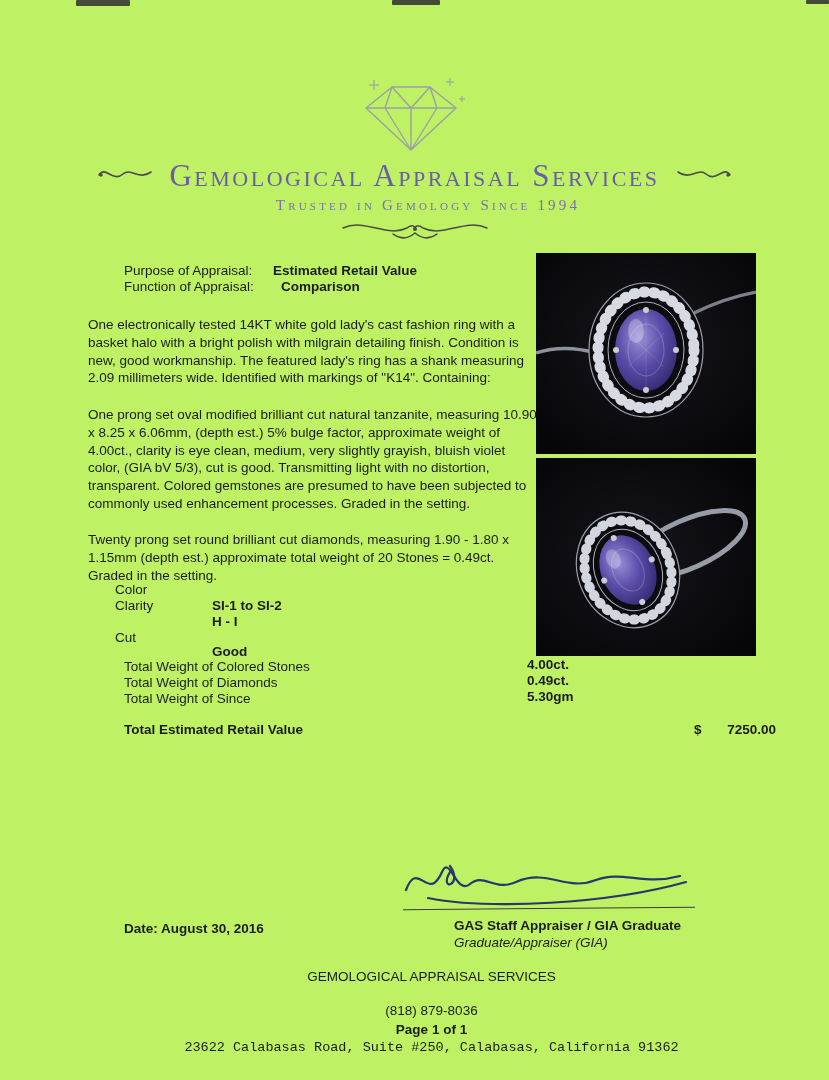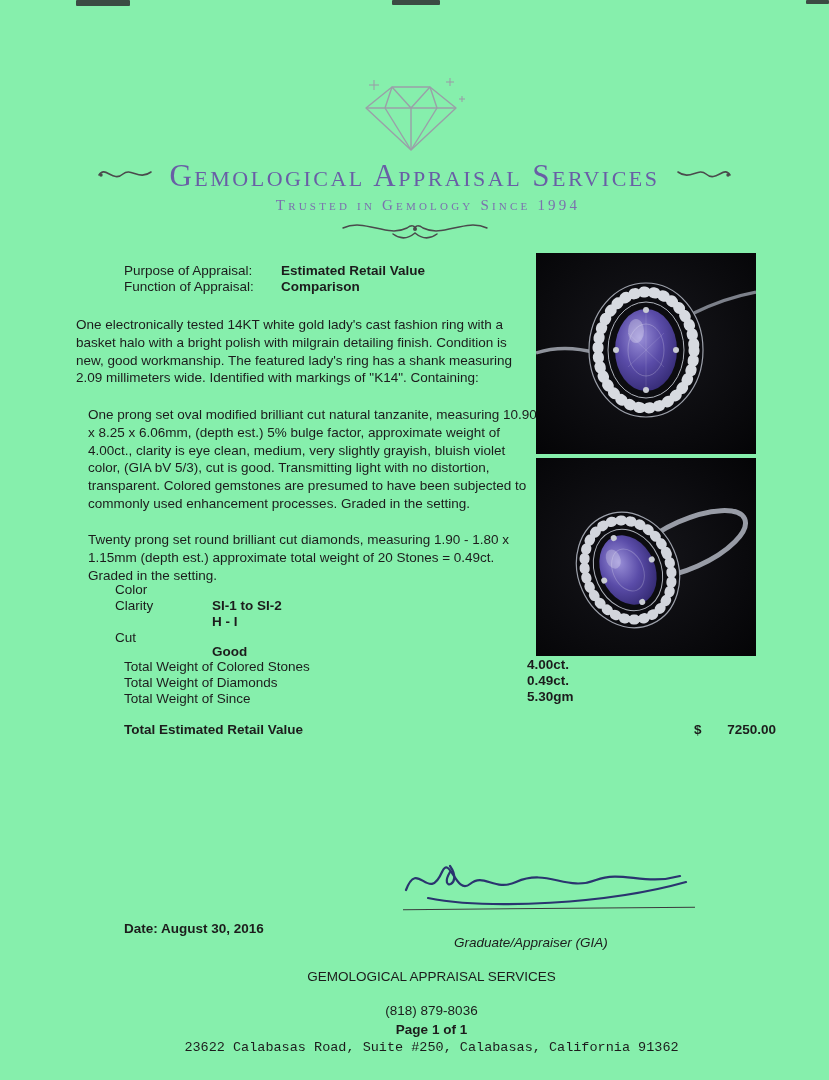--- a/index.html
+++ b/index.html
@@ -1,18 +1,18 @@
 <!DOCTYPE html>
 <html><head>
 <meta charset="utf-8">
 <style>
   html,body{margin:0;padding:0;background:#e8e8e8;}
   .doc{
     position:relative;width:829px;height:1080px;margin:0 auto;
-    background:#86efac;overflow:hidden;
+    background:#bef264;overflow:hidden;
     font-family:"Liberation Sans", sans-serif;color:#1c1c1c;
   }
   .abs{position:absolute;}
   .b{font-weight:bold;}
   .i{font-style:italic;}
   .txt{font-size:13.5px;line-height:17.8px;margin-left:34px;}
   .para{font-size:13.5px;line-height:17.8px;width:450px;text-align:left;}
   .center{left:0;right:0;text-align:center;}
   .title{
     font-family:"Liberation Serif", serif;
@@ -87,25 +87,25 @@
     <svg width="160" height="28" viewBox="0 0 160 28">
       <g stroke="#4a4a4c" stroke-width="1.5" fill="none" stroke-linecap="round">
         <path d="M8 12 C30 2 52 22 72 12 C76 9 80 9 80 13 C80 9 84 9 88 12 C108 22 130 2 152 12"></path>
         <path d="M58 18 C66 24 74 22 80 17 C86 22 94 24 102 18"></path>
       </g>
       <circle cx="80" cy="13" r="2" fill="#4a4a4c"></circle>
     </svg>
   </div>
 
   <div class="abs txt" style="left:90px;top:262px;">Purpose of Appraisal:</div>
-  <div class="abs txt b" style="left:247px;top:262px;">Estimated Retail Value</div>
+  <div class="abs txt b" style="left:239px;top:262px;">Estimated Retail Value</div>
   <div class="abs txt" style="left:90px;top:278px;">Function of Appraisal:</div>
   <div class="abs txt b" style="left:247px;top:278px;">Comparison</div>
 
-  <div class="abs para" style="left:76px;top:316px;">One electronically tested 14KT white gold lady's cast fashion ring with a basket halo with a bright polish with milgrain detailing finish. Condition is new, good workmanship. The featured lady's ring has a shank measuring 2.09 millimeters wide. Identified with markings of "K14".  Containing:</div>
+  <div class="abs para" style="left:88px;top:316px;">One electronically tested 14KT white gold lady's cast fashion ring with a basket halo with a bright polish with milgrain detailing finish. Condition is new, good workmanship. The featured lady's ring has a shank measuring 2.09 millimeters wide. Identified with markings of "K14".  Containing:</div>
   <div class="abs para" style="left:88px;top:406px;">One prong set oval modified brilliant cut natural tanzanite, measuring 10.90 x 8.25 x 6.06mm, (depth est.)  5% bulge factor, approximate weight of 4.00ct., clarity is eye clean, medium, very slightly grayish, bluish violet color, (GIA bV 5/3), cut is good. Transmitting light with no distortion, transparent. Colored gemstones are presumed to have been subjected to commonly used enhancement processes. Graded in the setting.</div>
   <div class="abs para" style="left:88px;top:531px;">Twenty prong set round brilliant cut diamonds, measuring 1.90 - 1.80 x 1.15mm (depth est.) approximate total weight of 20 Stones = 0.49ct. Graded in the setting.</div>
 
   <div class="grade-row" style="left:115px;top:598px;">
     <span>Clarity</span>
   </div>
   <div class="grade-row b" style="left:212px;top:598px;">SI-1 to SI-2</div>
   <div class="grade-row" style="left:115px;top:582px;">
     <span>Color</span>
   </div>
@@ -197,20 +197,21 @@
       <g stroke="#2a346f" stroke-width="2.2" fill="none" stroke-linecap="round">
         <path d="M8 40 C 20 8 30 54 44 22 C 52 4 58 46 72 34 C 86 22 96 42 118 32 C 150 18 168 42 198 30 C 224 20 246 36 282 26"></path>
         <path d="M30 48 C 90 60 210 54 288 32"></path>
         <path d="M52 16 C 66 36 40 42 52 22"></path>
       </g>
     </svg>
   </div>
   <div class="abs sigline" style="left:403px;top:908px;width:292px;"></div>
 
   <div class="abs txt b" style="left:90px;top:920px;">Date: August 30, 2016</div>
+  <div class="abs txt b" style="left:420px;top:917px;">GAS Staff Appraiser / GIA Graduate</div>
   <div class="abs txt i" style="left:420px;top:934px;">Graduate/Appraiser (GIA)</div>
 
   <div class="abs center txt" style="top:968px;">GEMOLOGICAL APPRAISAL SERVICES</div>
   <div class="abs center txt" style="top:1039px;font-family:Liberation Mono, monospace;">23622 Calabasas Road, Suite #250, Calabasas, California 91362</div>
   <div class="abs center txt" style="top:1002px;">(818) 879-8036</div>
   <div class="abs center txt b" style="top:1021px;">Page 1 of 1</div>
 
 </div>
 
 </body></html>

